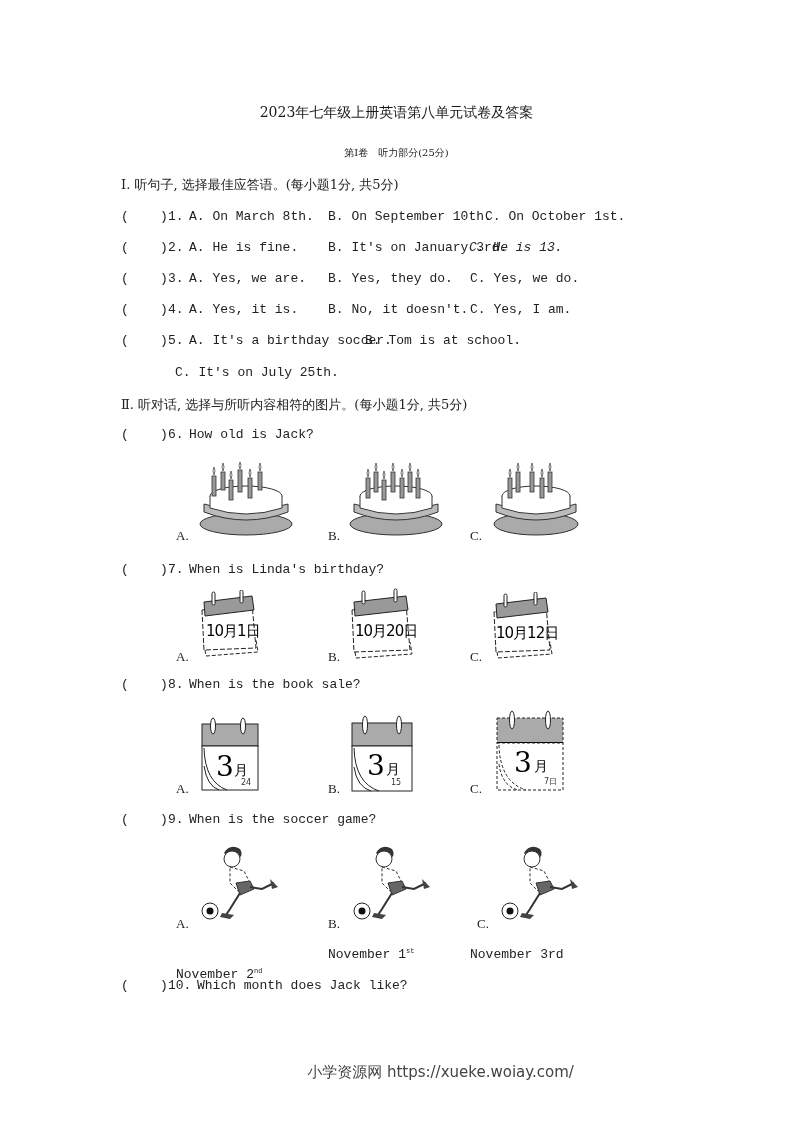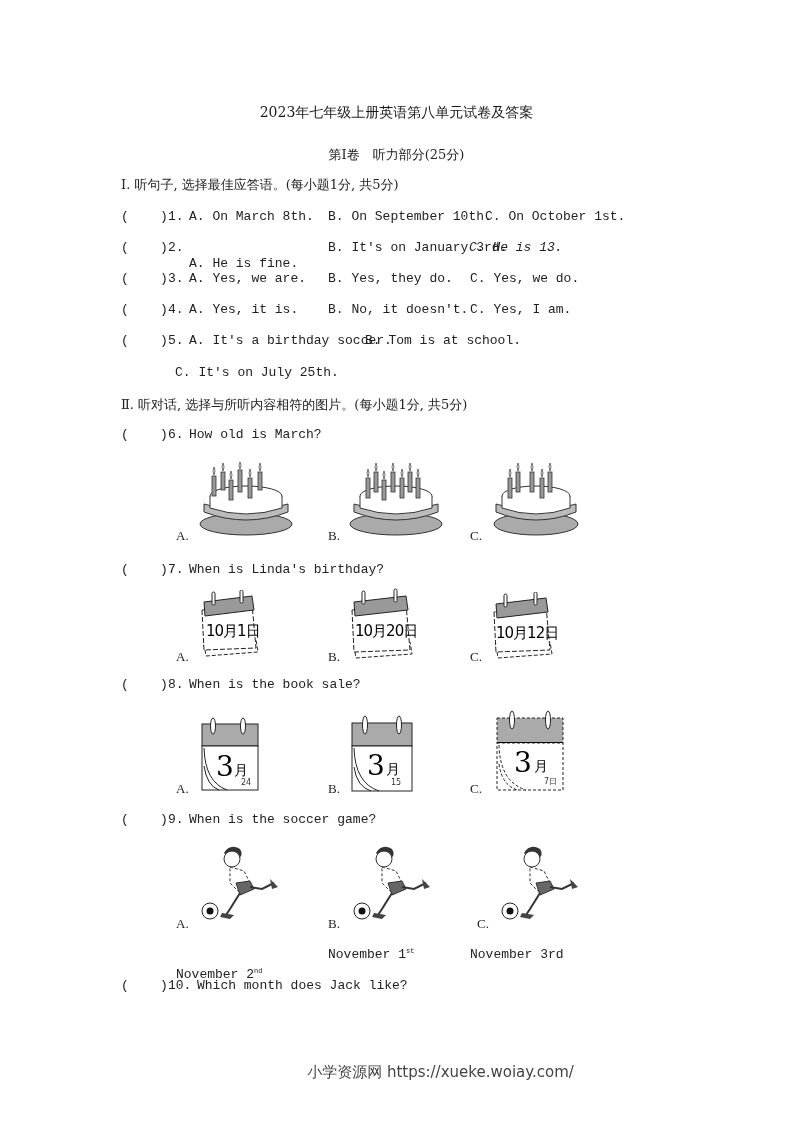--- a/index.html
+++ b/index.html
@@ -1,20 +1,20 @@
 <!DOCTYPE html>
 <html><head>
 <meta charset="utf-8">
 <style>
   html, body { margin: 0; padding: 0; background: #ffffff; }
   body { width: 793px; height: 1122px; position: relative; overflow: hidden;
          font-family: "DejaVu Serif", "Liberation Serif", serif; color: #222; }
   .abs { position: absolute; white-space: pre; }
   .title { left: 0; width: 793px; top: 104px; text-align: center; font-size: 14px; color: #1a1a1a; }
-  .subtitle { left: 0; width: 793px; top: 146px; text-align: center; font-size: 13px; }
+  .subtitle { left: 0; width: 793px; top: 146px; text-align: center; font-size: 10px; }
   .sec { left: 121px; font-size: 13px; }
   .q { font-family: "Liberation Mono", "DejaVu Sans Mono", monospace; font-size: 13px; color: #222; }
   .opt-label { font-family: "Liberation Serif", serif; font-size: 13px; }
   .footer { left: 0; width: 793px; top: 1063px; text-align: center;
             font-family: "DejaVu Sans", "Liberation Sans", sans-serif; font-size: 15px; color: #444; padding-left: 44px; }
   .pic { position: absolute; }
   .cal-text { font-family: "DejaVu Sans", sans-serif; font-size: 15px; color: #000; letter-spacing: -1px; }
   .cal3 { font-family: "DejaVu Serif", serif; font-size: 28px; color: #000; }
   .cal3m { font-family: "DejaVu Serif", serif; font-size: 14px; color: #000; }
   .calday { font-family: "DejaVu Sans", sans-serif; font-size: 8px; color: #333; }
@@ -31,21 +31,21 @@
 <div>
   <span class="abs q" style="left:121px; top:209px;">(    )</span>
   <span class="abs q" style="left:168px; top:209px;">1.</span>
   <span class="abs q" style="left:189px; top:209px;">A. On March 8th.</span>
   <span class="abs q" style="left:328px; top:209px;">B. On September 10th.</span>
   <span class="abs q" style="left:485px; top:209px;">C. On October 1st.</span>
 </div>
 <div>
   <span class="abs q" style="left:121px; top:240px;">(    )</span>
   <span class="abs q" style="left:168px; top:240px;">2.</span>
-  <span class="abs q" style="left:189px; top:256px;">A. He is fine.</span>
+  <span class="abs q" style="left:189px; top:240px;">A. He is fine.</span>
   <span class="abs q" style="left:328px; top:240px;">B. It's on January 3rd.</span>
   <span class="abs q" style="left:469px; top:240px;font-style:italic;">C. He is 13.</span>
 </div>
 <div>
   <span class="abs q" style="left:121px; top:271px;">(    )</span>
   <span class="abs q" style="left:168px; top:271px;">3.</span>
   <span class="abs q" style="left:189px; top:271px;">A. Yes, we are.</span>
   <span class="abs q" style="left:328px; top:271px;">B. Yes, they do.</span>
   <span class="abs q" style="left:470px; top:271px;">C. Yes, we do.</span>
 </div>
@@ -62,21 +62,21 @@
   <span class="abs q" style="left:189px; top:333px;">A. It's a birthday soccer.</span>
   <span class="abs q" style="left:365px; top:333px;">B. Tom is at school.</span>
   <span class="abs q" style="left:175px; top:365px;">C. It's on July 25th.</span>
 </div>
 
 <div class="abs sec" style="top:396px;">Ⅱ. 听对话, 选择与所听内容相符的图片。(每小题1分, 共5分)</div>
 
 <div>
   <span class="abs q" style="left:121px; top:427px;">(    )</span>
   <span class="abs q" style="left:168px; top:427px;">6.</span>
-  <span class="abs q" style="left:189px; top:427px;">How old is March?</span>
+  <span class="abs q" style="left:189px; top:427px;">How old is Jack?</span>
 
   <span class="abs opt-label" style="left:176px; top:528px;">A.</span>
   <svg class="pic" style="left:198px; top:462px;" width="96" height="76" viewBox="0 0 96 76">
     <ellipse cx="48" cy="62" rx="46" ry="11" fill="#aaa" stroke="#333"></ellipse>
     <path d="M6 50 Q48 66 90 50 L90 42 Q48 56 6 42 Z" fill="#bbb" stroke="#333"></path>
     <ellipse cx="48" cy="34" rx="36" ry="10" fill="#fff" stroke="#333"></ellipse>
     <path d="M12 34 L12 46 Q48 58 84 46 L84 34" fill="#fff" stroke="#333"></path>
     <g fill="#999" stroke="#333" stroke-width="0.8">
       <rect x="14" y="14" width="4" height="20"></rect>
         <rect x="23" y="10" width="4" height="18"></rect>

